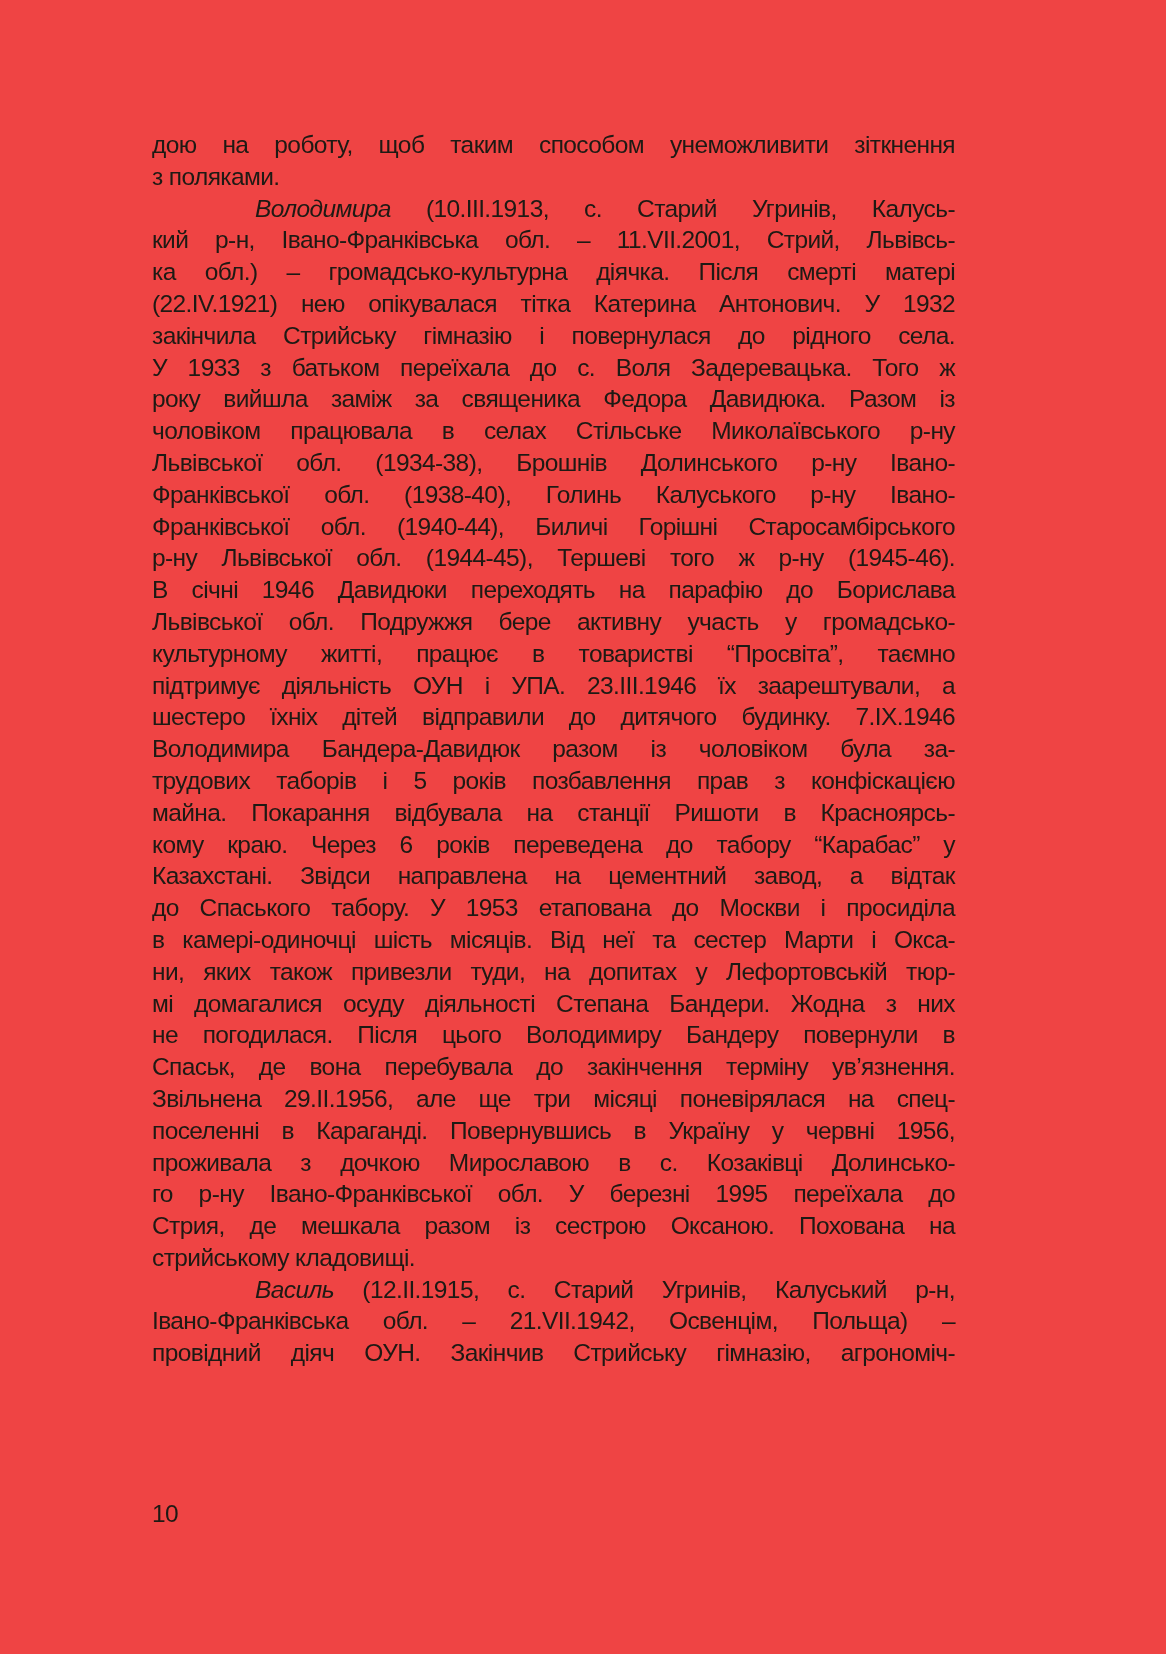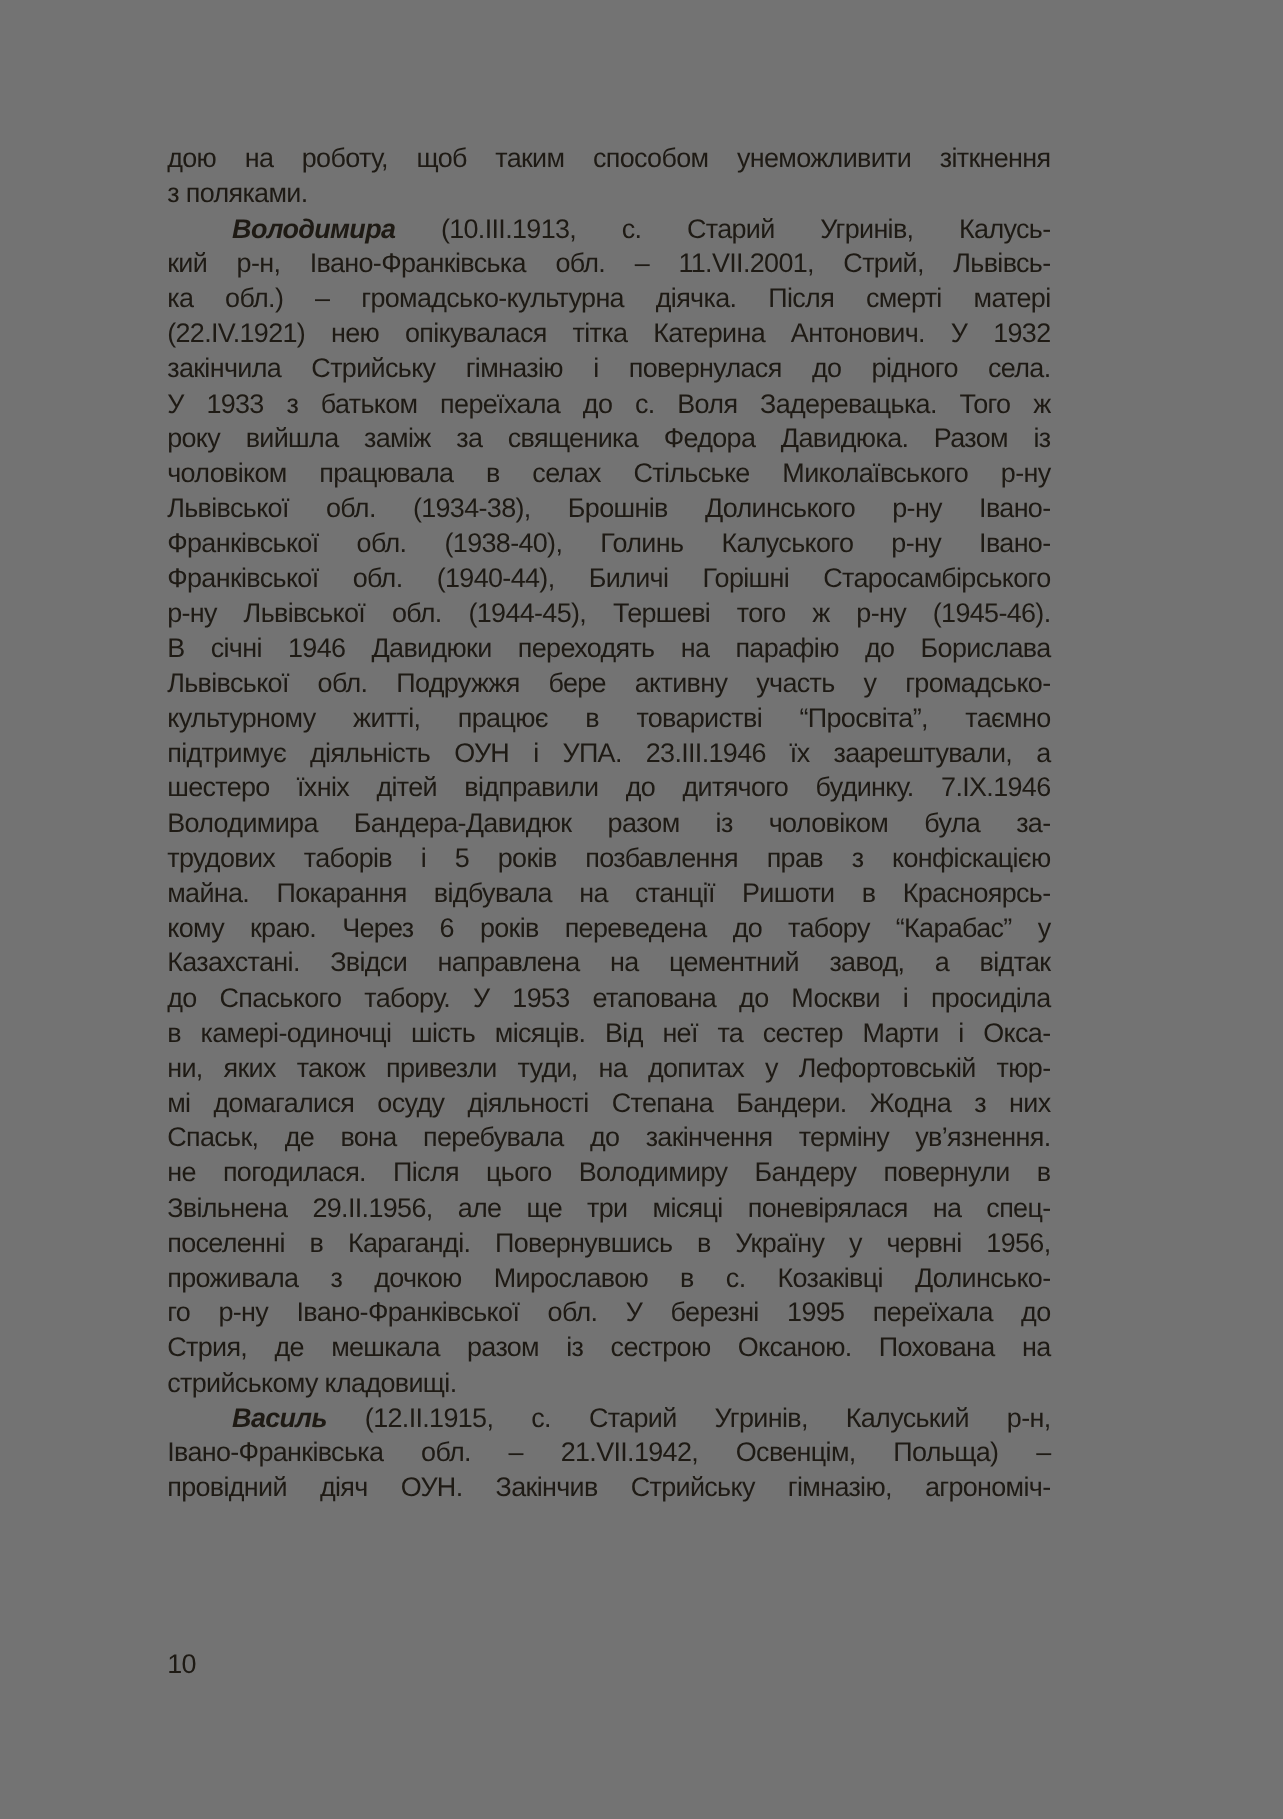--- a/index.html
+++ b/index.html
@@ -10,21 +10,21 @@
   body {
     width: 1166px;
     height: 1654px;
     position: relative;
     overflow: hidden;
   }
   .page {
     position: absolute;
     left: 0; top: 0;
     width: 1166px; height: 1654px;
-    background: #737373;
+    background: #ef4444;
   }
   .text-block {
     position: absolute;
     left: 152px;
     top: 129px;
     width: 803px;
     font-family: "Liberation Sans", sans-serif;
     font-size: 24.5px;
     color: #1e1a14;
     letter-spacing: -0.6px;
@@ -37,22 +37,23 @@
     text-align-last: justify;
     overflow: visible;
   }
   .line.last {
     text-align-last: left;
   }
   .line.indent {
     padding-left: 59px;
   }
   .name {
-    font-weight: bold;
+    font-weight: normal;
     font-style: italic;
+    margin-left: 44px;
   }
   .page-number {
     position: absolute;
     left: 152px;
     top: 1500px;
     font-family: "Liberation Sans", sans-serif;
     font-size: 24.5px;
     color: #1e1a14;
     letter-spacing: -0.6px;
   }
@@ -85,22 +86,22 @@
     <div class="line">шестеро їхніх дітей відправили до дитячого будинку. 7.IX.1946</div>
     <div class="line">Володимира Бандера-Давидюк разом із чоловіком була за-</div>
     <div class="line">трудових таборів і 5 років позбавлення прав з конфіскацією</div>
     <div class="line">майна. Покарання відбувала на станції Ришоти в Красноярсь-</div>
     <div class="line">кому краю. Через 6 років переведена до табору “Карабас” у</div>
     <div class="line">Казахстані. Звідси направлена на цементний завод, а відтак</div>
     <div class="line">до Спаського табору. У 1953 етапована до Москви і просиділа</div>
     <div class="line">в камері-одиночці шість місяців. Від неї та сестер Марти і Окса-</div>
     <div class="line">ни, яких також привезли туди, на допитах у Лефортовській тюр-</div>
     <div class="line">мі домагалися осуду діяльності Степана Бандери. Жодна з них</div>
+    <div class="line">не погодилася. Після цього Володимиру Бандеру повернули в</div>
     <div class="line">Спаськ, де вона перебувала до закінчення терміну ув’язнення.</div>
-    <div class="line">не погодилася. Після цього Володимиру Бандеру повернули в</div>
     <div class="line">Звільнена 29.II.1956, але ще три місяці поневірялася на спец-</div>
     <div class="line">поселенні в Караганді. Повернувшись в Україну у червні 1956,</div>
     <div class="line">проживала з дочкою Мирославою в с. Козаківці Долинсько-</div>
     <div class="line">го р-ну Івано-Франківської обл. У березні 1995 переїхала до</div>
     <div class="line">Стрия, де мешкала разом із сестрою Оксаною. Похована на</div>
     <div class="line last">стрийському кладовищі.</div>
 
     <div class="line indent"><span class="name">Василь</span><span> (12.II.1915, с. Старий Угринів, Калуський р-н,</span></div>
     <div class="line">Івано-Франківська обл. – 21.VII.1942, Освенцім, Польща) –</div>
     <div class="line">провідний діяч ОУН. Закінчив Стрийську гімназію, агрономіч-</div>

